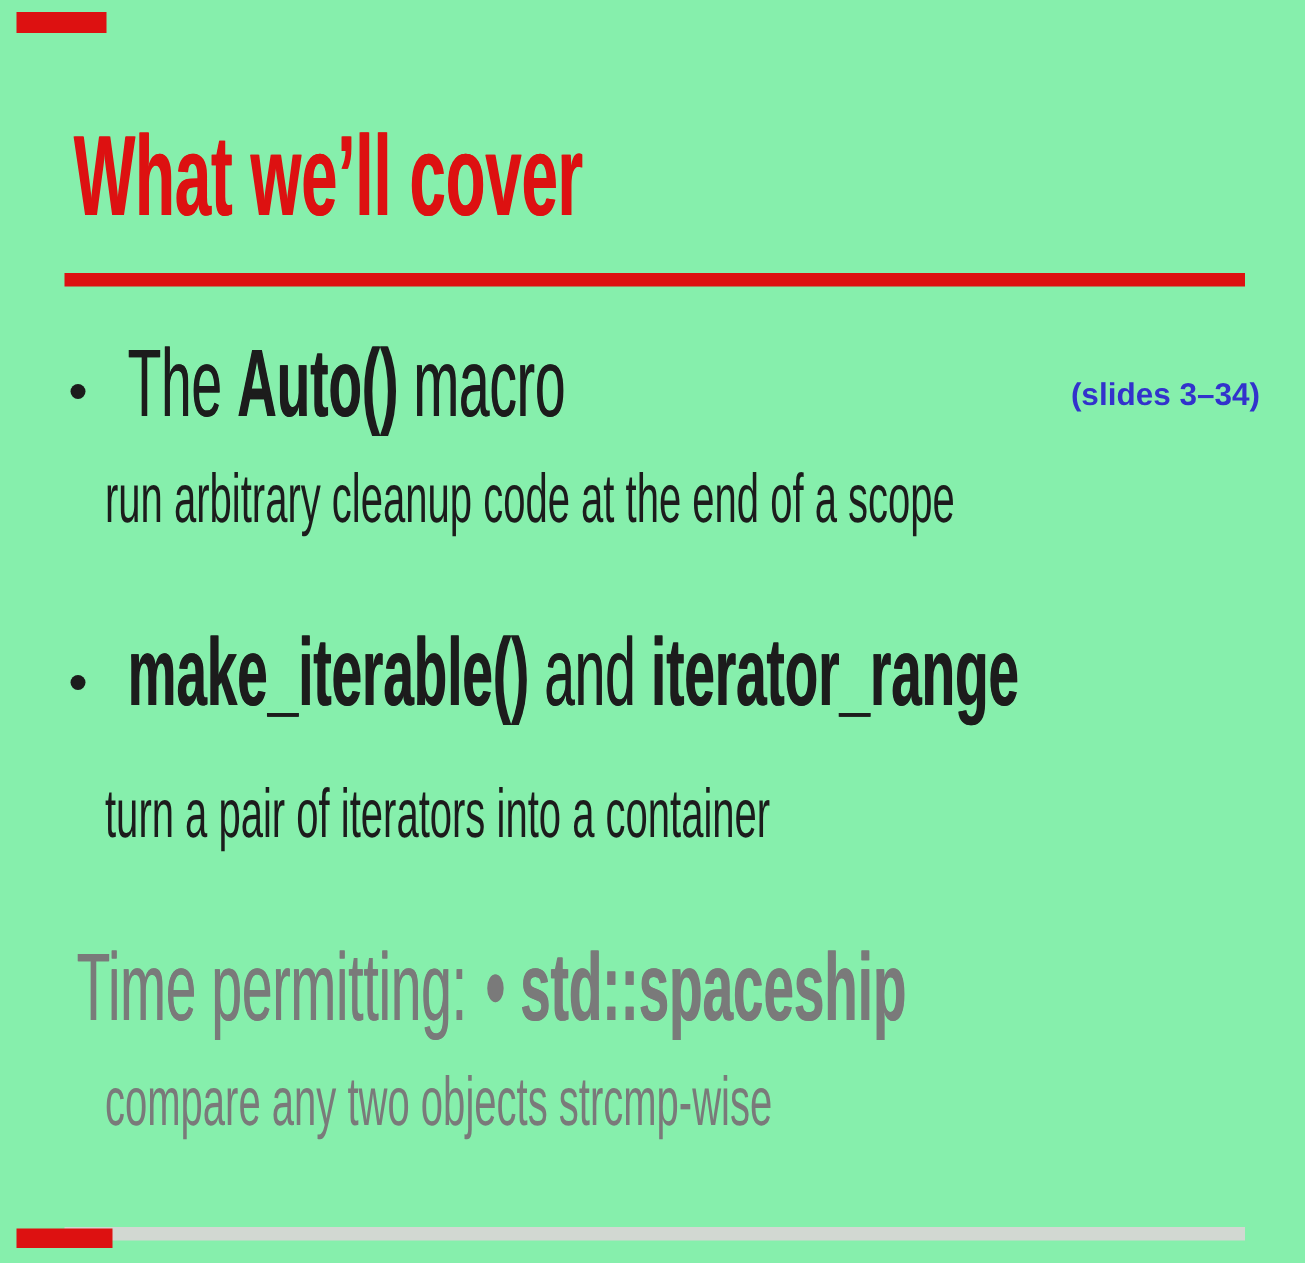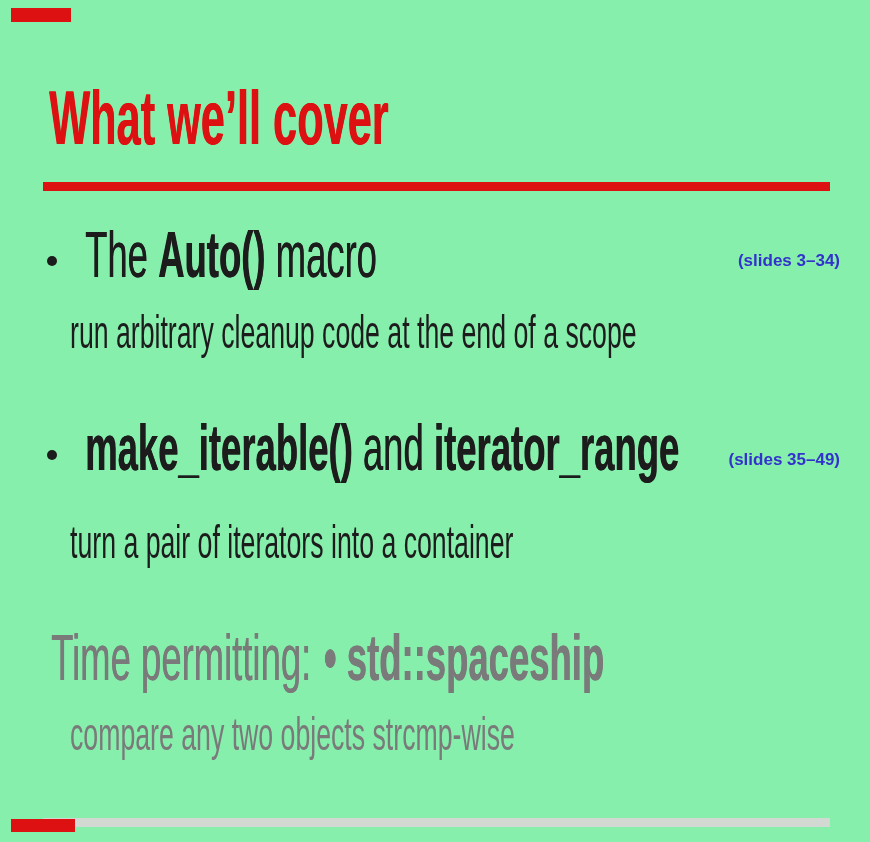--- a/index.html
+++ b/index.html
@@ -32,21 +32,21 @@
   .head3{top:626px;left:51px;color:#7a7a7a;}
   .head3 b{margin-left:22px;}
   .sub{
     position:absolute;left:70px;margin:0;font-size:46px;line-height:1;white-space:nowrap;
     transform:scaleX(.58);transform-origin:0 0;
   }
   .sub1{top:309px;}
   .sub2{top:519px;}
   .sub3{top:711px;color:#7a7a7a;}
   .ref{
-    position:absolute;right:30px;font-size:17px;font-weight:700;line-height:1.2;
+    position:absolute;right:30px;font-size:21px;font-weight:700;line-height:1.2;
     color:#3232cc;white-space:nowrap;cursor:pointer;
   }
   .ref1{top:251px;}
   .ref2{top:450px;}
   .ref3{top:673px;}
 </style>
 </head>
 <body>
 
 <main class="slide">
@@ -56,21 +56,20 @@
   <h1 class="title">What we’ll cover</h1>
   <div class="rule rule-red"></div>
 
   <span class="dot dot1"></span>
   <div class="head head1"><span>The </span><b>Auto()</b><span> macro</span></div>
   <span class="ref ref1">(slides 3–34)</span>
   <p class="sub sub1">run arbitrary cleanup code at the end of a scope</p>
 
   <span class="dot dot2"></span>
   <div class="head head2"><b>make_iterable()</b><span> and </span><b>iterator_range</b></div>
-  <span class="ref ref2">(slides 35–49)</span>
   <p class="sub sub2">turn a pair of iterators into a container</p>
 
   <div class="head head3"><span>Time permitting:</span><b>• std::spaceship</b></div>
   <p class="sub sub3">compare any two objects strcmp-wise</p>
 
   <div class="rule rule-gray"></div>
   <div class="mark mark-bottom"></div>
 
 </main>
 

